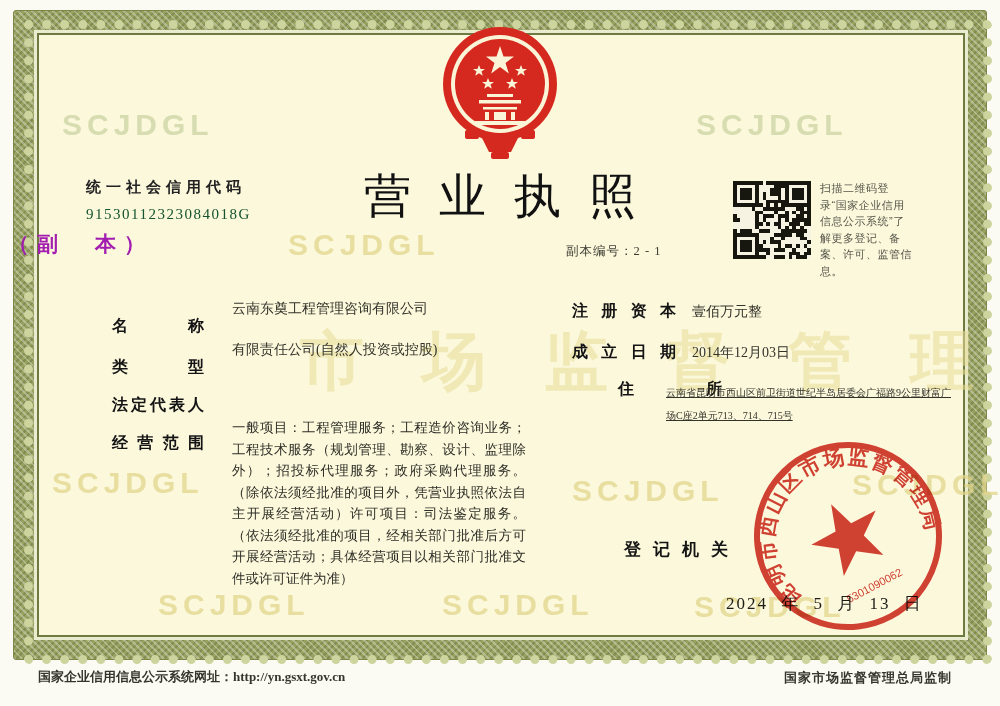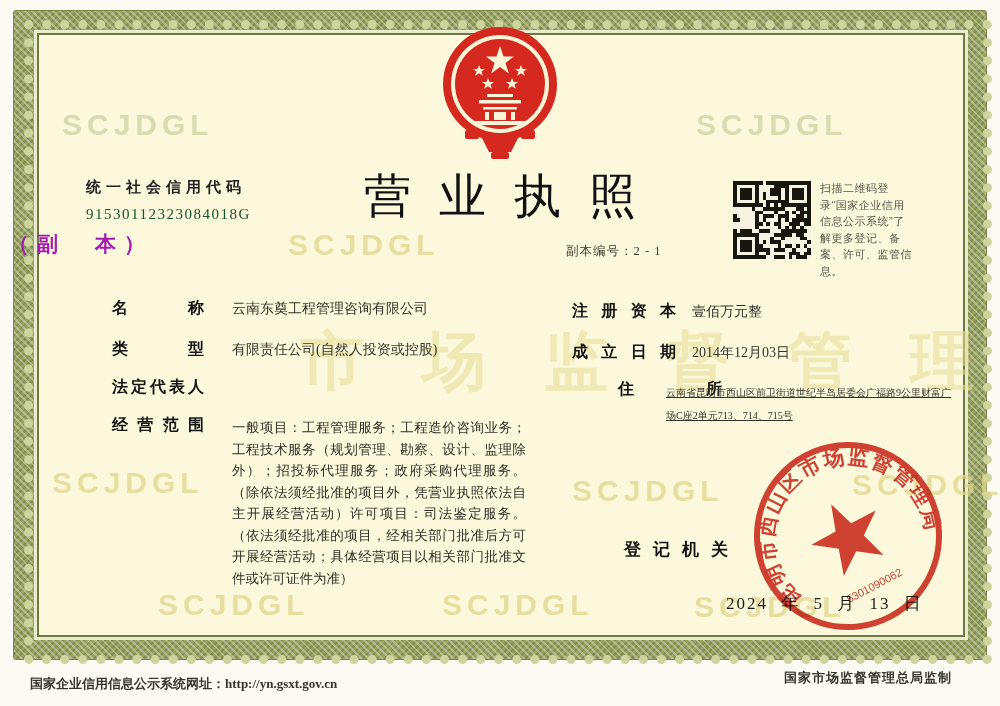--- a/index.html
+++ b/index.html
@@ -38,35 +38,35 @@
       background:#f6f3e2;}
   .qr i{display:block;}
   .qr i.b{background:#17170f;}
   .qr-caption{position:absolute;left:820px;top:180px;width:96px;font-size:11px;
       line-height:16.5px;color:#56564a;letter-spacing:.5px;}
   
   .flabel{position:absolute;font-size:16px;font-weight:bold;color:#141414;
       text-align:justify;text-align-last:justify;text-justify:inter-character;}
   .fvalue{position:absolute;font-size:14px;color:#33332a;
       font-family:"Liberation Serif","DejaVu Serif",serif;}
-  .lab-l{left:112px;width:92px;}
+  .lab-l{left:112px;width:92px;margin-top:18px;}
   .val-l{left:232px;width:296px;}
   .lab-r{left:572px;width:104px;}
   .val-r{left:692px;width:268px;}
   .scope{font-size:13.5px;line-height:21.5px;text-align:justify;width:294px;color:#2e2e26;}
   .addr{left:666px;width:290px;font-size:10px;line-height:23px;text-decoration:underline;}
   .authority{position:absolute;left:624px;top:538px;font-size:17px;font-weight:bold;
       letter-spacing:12px;color:#141414;}
   .issue-date{position:absolute;left:726px;top:592px;font-size:17px;color:#1d1d16;
       font-family:"Liberation Serif",serif;word-spacing:7px;letter-spacing:2px;}
   .seal{position:absolute;left:748px;top:436px;width:200px;height:200px;
       mix-blend-mode:multiply;opacity:.93;}
   
-  .footer-left{position:absolute;left:30px;top:668px;font-size:13px;color:#35352c;
-      font-family:"Liberation Serif",serif;font-weight:bold;margin-top:7px;}
+  .footer-left{position:absolute;left:38px;top:668px;font-size:13px;color:#35352c;
+      font-family:"Liberation Serif",serif;font-weight:bold;}
   .footer-mid{position:absolute;left:358px;top:666px;width:410px;font-size:10.5px;
       line-height:15px;color:#45453a;font-family:"Liberation Serif",serif;}
   .footer-right{position:absolute;left:784px;top:669px;font-size:13px;color:#35352c;
       font-family:"Liberation Serif",serif;font-weight:bold;letter-spacing:1px;}
 </style>
 </head>
 <body>
 
 <div class="page">
 

